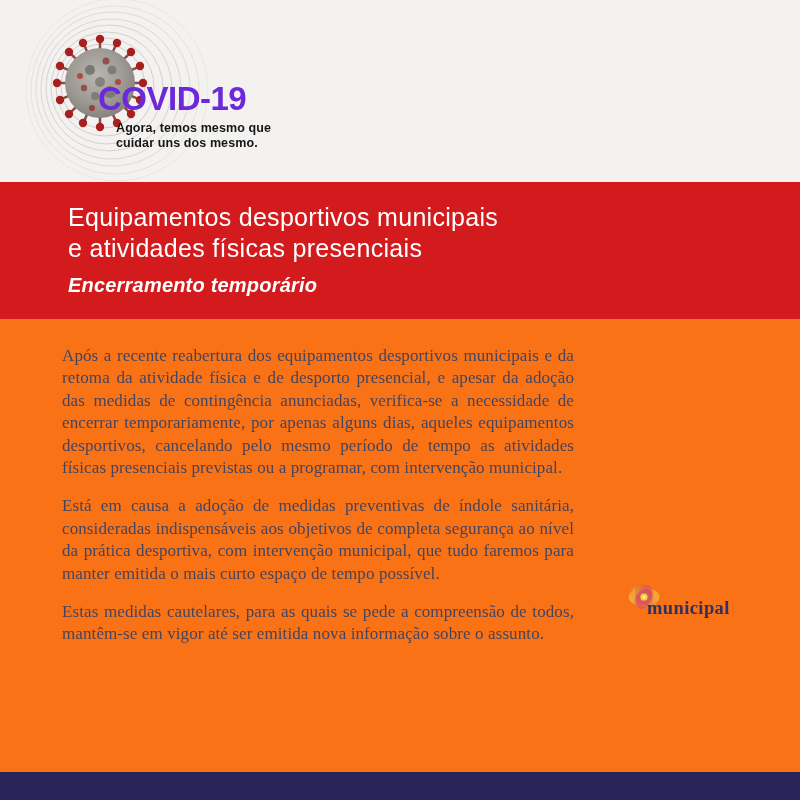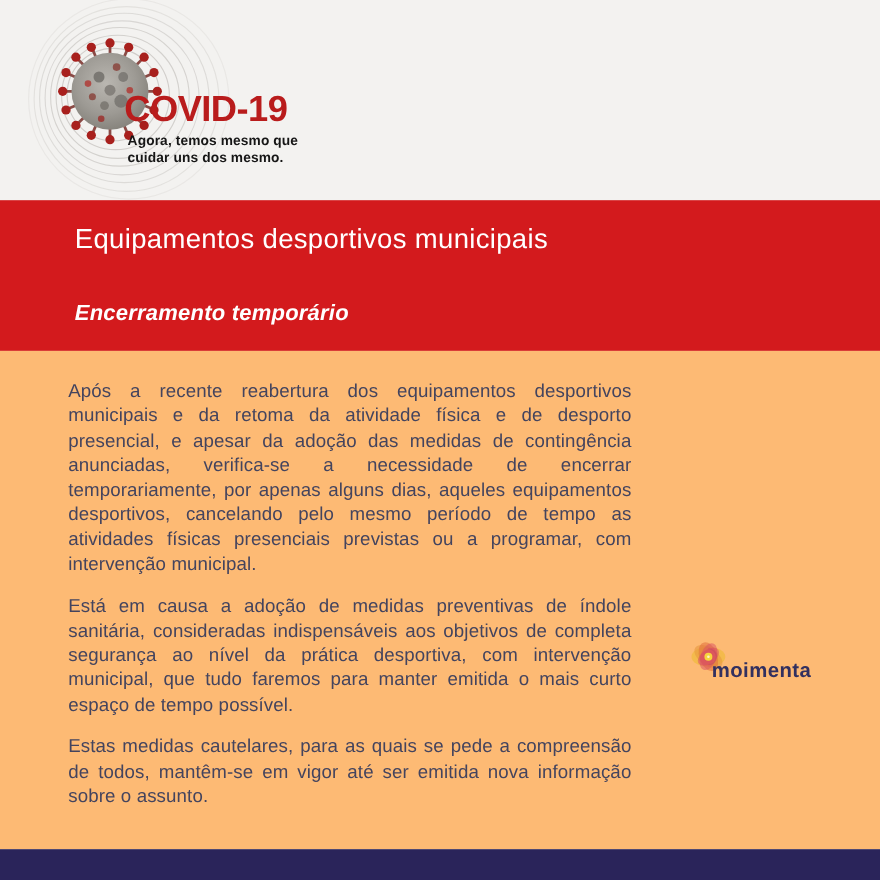--- a/index.html
+++ b/index.html
@@ -5,22 +5,22 @@
   * { margin:0; padding:0; box-sizing:border-box; }
   html,body { width:800px; height:800px; }
   body { font-family:"Liberation Sans", sans-serif; }
 
   .poster { position:relative; width:800px; height:800px; background:#f3f2f0; overflow:hidden; }
 
   
   .header { position:absolute; left:0; top:0; width:800px; height:182px; background:#f3f2f0; }
   .virus-art { position:absolute; left:0; top:0; width:360px; height:182px; }
   .covid-title {
-    position:absolute; left:113px; top:80px;
-    font-size:33px; font-weight:bold; color:#b91c1c; letter-spacing:-0.5px;
+    position:absolute; left:98px; top:80px;
+    font-size:33px; font-weight:bold; color:#6d28d9; letter-spacing:-0.5px;
   }
   .tagline {
     position:absolute; left:116px; top:121px;
     font-size:12.5px; font-weight:bold; color:#161616; line-height:14.5px;
     letter-spacing:0.1px;
   }
 
   
   .banner { position:absolute; left:0; top:182px; width:800px; height:137px; background:#d31a1d; }
   .banner-heading {
@@ -28,21 +28,21 @@
     font-size:25px; color:#ffffff; line-height:31px;
     letter-spacing:0.3px; font-weight:normal;
   }
   .banner-subheading {
     position:absolute; left:68px; top:92px;
     font-style:italic; font-weight:bold; font-size:20px; color:#ffffff;
     letter-spacing:0.2px;
   }
 
   
-  .content { position:absolute; left:0; top:319px; width:800px; height:453px; background:#fdba74; }
+  .content { position:absolute; left:0; top:319px; width:800px; height:453px; background:#f97316;font-family:Liberation Serif, serif; }
   .paragraphs { position:absolute; left:62px; top:26px; width:512px; }
   .paragraphs p {
     font-size:17px; line-height:22.4px; color:#44445e;
     text-align:justify; margin:0 0 16px 0; letter-spacing:0.1px;
   }
 
   
   .brand { position:absolute; left:592px; top:572px; width:160px; height:95px; }
   .brand-flower { position:absolute; left:33px; top:5px; width:38px; height:38px; }
   .brand-small {
@@ -139,20 +139,21 @@
     <div class="covid-title">COVID-19</div>
     <div class="tagline">
       <div>Agora, temos mesmo que</div>
       <div>cuidar uns dos mesmo.</div>
     </div>
   </div>
 
   <div class="banner">
     <div class="banner-heading">
       <div>Equipamentos desportivos municipais</div>
+      <div>e atividades físicas presenciais</div>
     </div>
     <div class="banner-subheading">Encerramento temporário</div>
   </div>
 
   <div class="content">
     <div class="paragraphs">
       <p>Após a recente reabertura dos equipamentos desportivos municipais e da retoma da atividade física e de desporto presencial, e apesar da adoção das medidas de contingência anunciadas, verifica-se a necessidade de encerrar temporariamente, por apenas alguns dias, aqueles equipamentos desportivos, cancelando pelo mesmo período de tempo as atividades físicas presenciais previstas ou a programar, com intervenção municipal.</p>
       <p>Está em causa a adoção de medidas preventivas de índole sanitária, consideradas indispensáveis aos objetivos de completa segurança ao nível da prática desportiva, com intervenção municipal, que tudo faremos para manter emitida o mais curto espaço de tempo possível.</p>
       <p>Estas medidas cautelares, para as quais se pede a compreensão de todos, mantêm-se em vigor até ser emitida nova informação sobre o assunto.</p>
     </div>
@@ -163,19 +164,19 @@
           <ellipse rx="17" ry="10" fill="#f0b93f" opacity="0.75"></ellipse>
           <ellipse rx="16" ry="9" fill="#e89a3f" opacity="0.6" transform="rotate(35)"></ellipse>
           <ellipse rx="15" ry="9" fill="#e2703d" opacity="0.55" transform="rotate(70)"></ellipse>
           <ellipse rx="14" ry="8" fill="#d94f63" opacity="0.5" transform="rotate(110)"></ellipse>
           <ellipse rx="12" ry="7" fill="#d6406b" opacity="0.45" transform="rotate(145)"></ellipse>
           <path d="M0,-8 A8,8 0 0 1 8,0 A8,8 0 0 1 0,8" fill="none" stroke="#c94f5e" stroke-width="1.2" opacity="0.7"></path>
           <circle r="4" fill="#f6d43c"></circle>
           <circle r="1.3" fill="#fdf3d0"></circle>
         </g>
       </svg>
-      <div class="brand-small">moimenta</div>
+      <div class="brand-small">municipal</div>
     </div>
   </div>
 
   <div class="footer-bar"></div>
 
 </div>
 
 </body></html>

